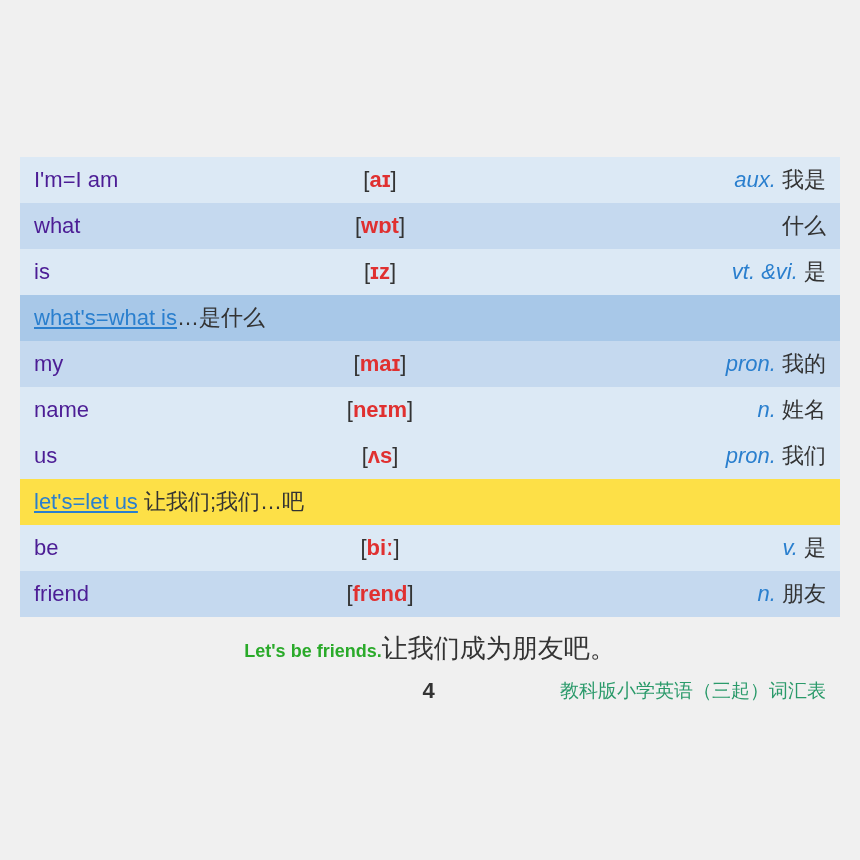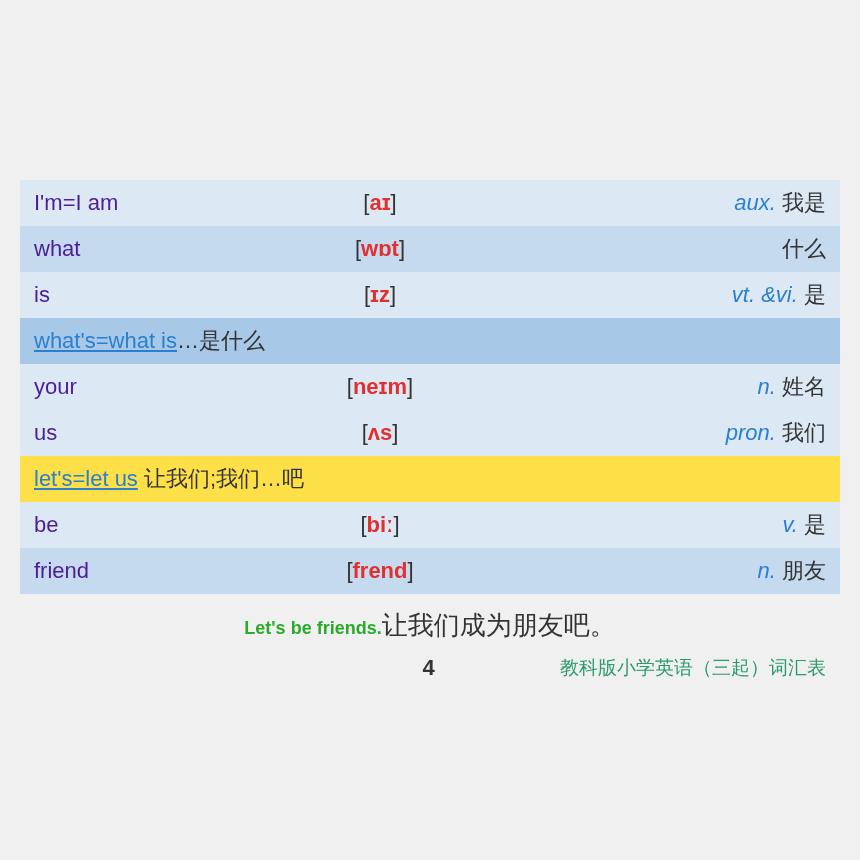--- a/index.html
+++ b/index.html
@@ -106,22 +106,27 @@
           <td class="col-meaning"><span>什么</span></td>
         </tr>
         <tr class="row-light">
           <td class="col-word">is</td>
           <td class="col-phonetic"><span class="bracket">[</span><span class="phoneme">ɪz</span><span class="bracket">]</span></td>
           <td class="col-meaning"><span class="pos">vt. &amp;vi.</span> <span>是</span></td>
         </tr>
         <tr class="phrase-row">
           <td colspan="3" style="background: rgb(168, 200, 232); padding: 8px 14px;"><span class="phrase-text">what's=what is</span><span class="phrase-meaning">…</span><span class="phrase-meaning">是什么</span></td>
         </tr>
+        <tr class="row-mid">
+          <td class="col-word">my</td>
+          <td class="col-phonetic"><span class="bracket">[</span><span class="phoneme">maɪ</span><span class="bracket">]</span></td>
+          <td class="col-meaning"><span class="pos">pron.</span> <span>我的</span></td>
+        </tr>
         <tr class="row-light">
-          <td class="col-word">your</td>
+          <td class="col-word">name</td>
           <td class="col-phonetic"><span class="bracket">[</span><span class="phoneme">neɪm</span><span class="bracket">]</span></td>
           <td class="col-meaning"><span class="pos">n.</span> <span>姓名</span></td>
         </tr>
         <tr class="row-light">
           <td class="col-word">us</td>
           <td class="col-phonetic"><span class="bracket">[</span><span class="phoneme">ʌs</span><span class="bracket">]</span></td>
           <td class="col-meaning"><span class="pos">pron.</span> <span>我们</span></td>
         </tr>
         <tr class="phrase-row">
           <td colspan="3" style="background: #fde047; padding: 8px 14px;"><span class="phrase-text">let's=let us</span><span class="phrase-meaning"> </span><span class="phrase-meaning">让我们;我们…吧</span></td>

